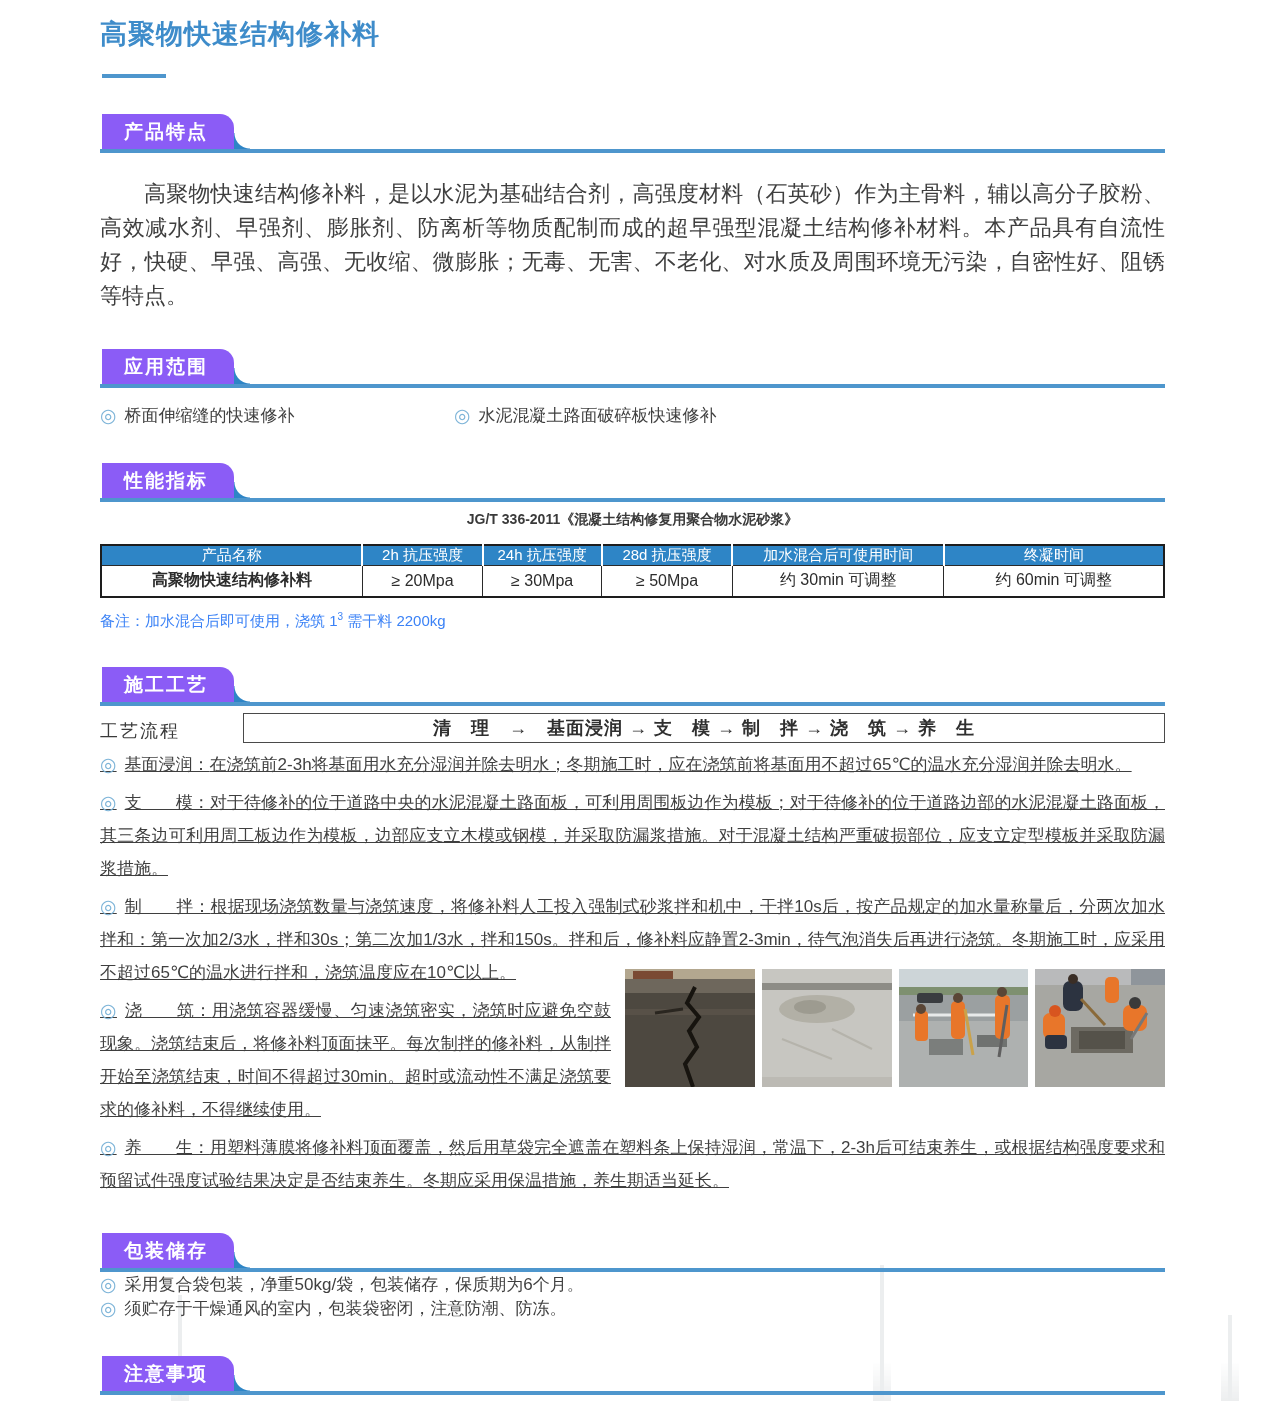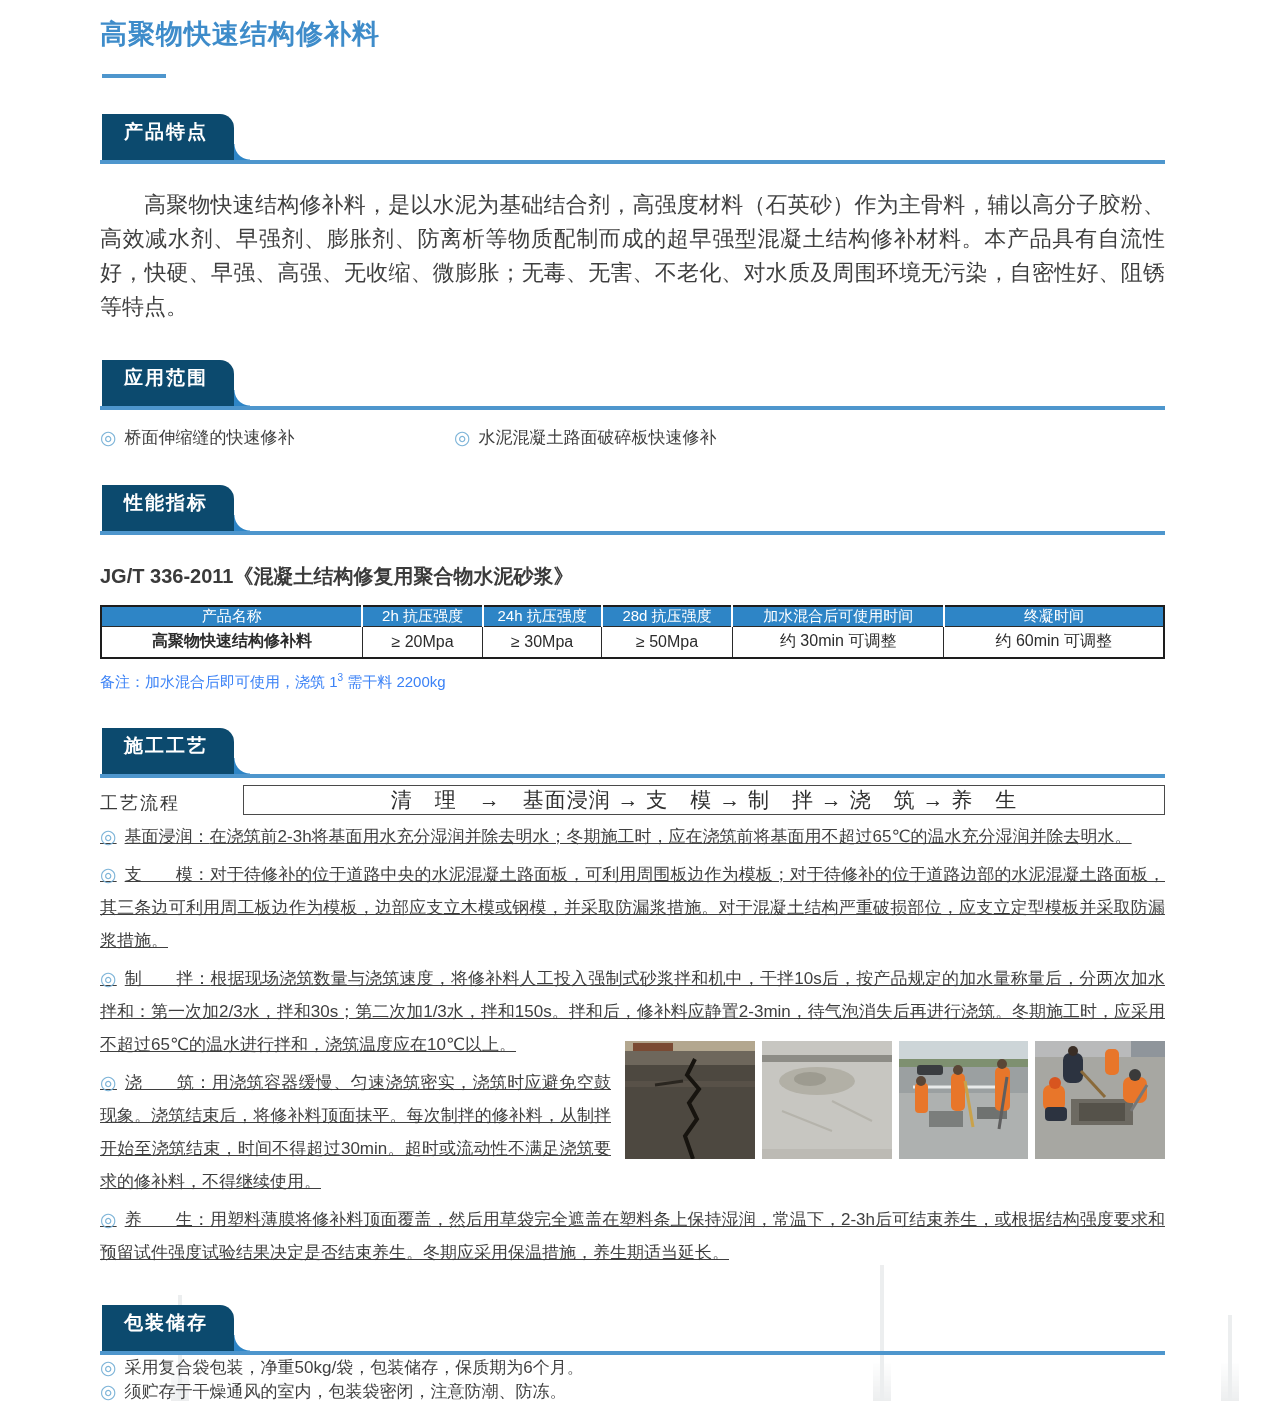--- a/index.html
+++ b/index.html
@@ -11,60 +11,60 @@
   }
   .page { padding:16px 114px 0 100px; position:relative; z-index:2; }
 
   
   .doc-title { color:#3e8cca; font-size:27px; font-weight:bold; letter-spacing:1px; }
   .title-underline { width:64px; height:4px; background:#4e96cd; margin:22px 0 0 2px; }
 
   
   .section-header { border-bottom:4px solid #4e96cd; margin-top:36px; line-height:0; }
   .section-tab {
-    display:inline-block; position:relative; background:#0c4a6e; color:#fff;
+    display:inline-block; position:relative; background:#8b5cf6; color:#fff;
     font-size:19px; font-weight:bold; line-height:24px; letter-spacing:2px;
-    padding:6px 26px 16px 22px; border-radius:0 14px 0 0; margin-left:2px;
+    padding:6px 26px 5px 22px; border-radius:0 14px 0 0; margin-left:2px;
   }
   .section-tab::after {
     content:''; position:absolute; right:-16px; bottom:0; width:16px; height:16px;
     background:radial-gradient(circle at 100% 0%, rgba(0,0,0,0) 15px, #2e85c6 16px);
   }
 
   
   .bullet { color:#7db4d8; font-size:19px; margin-right:8px; vertical-align:-1px; }
 
   
   .feature-para { margin-top:24px; font-size:22px; line-height:34px; text-indent:2em; text-align:justify; }
 
   
   .app-row { margin-top:16px; font-size:17px; display:flex;gap:44px; }
   .app-item:first-child { width:310px; }
 
   
-  .std-caption { margin-top:28px; text-align:left; font-size:20px; font-weight:bold; color:#3a3a3a; }
+  .std-caption { margin-top:9px; text-align:center; font-size:14px; font-weight:bold; color:#3a3a3a; }
   table.perf { width:100%; border-collapse:collapse; margin-top:15px; border:2px solid #1d1d1d; }
   table.perf th {
     background:#2e85c6; color:#fff; font-size:15px; font-weight:normal;
     height:19px; border-left:2px solid #fff;
   }
   table.perf th:first-child { border-left:none; }
   table.perf td {
     border:1px solid #2a2a2a; text-align:center; font-size:16px; height:31px; color:#2c2c2c;
   }
   table.perf td.pname { font-weight:bold; }
   .tbl-note { margin-top:13px; font-size:15px; color:#3b82f6; }
   .tbl-note sup { font-size:10px; }
 
   
   .flow-row { display:flex; align-items:flex-end; margin-top:7px; }
   .flow-label { font-size:18px; color:#3a3a3a; width:143px; letter-spacing:2px; }
   .flow-box {
     flex:1; border:1px solid #4a4a4a; height:30px; line-height:28px;
-    text-align:center; font-size:21px; font-weight:normal; color:#2f2f2f; letter-spacing:1px;
+    text-align:center; font-size:18px; font-weight:bold; color:#2f2f2f; letter-spacing:1px;
   }
   .step { font-size:17px; line-height:33px; text-align:justify; margin-top:5px;text-decoration:underline; }
   .step:first-of-type { margin-top:10px; }
   .photo-strip {
     float:right; width:540px; margin:-20px 0 6px 14px; display:flex; gap:7px; position:relative; z-index:1;
   }
   .photo { width:130px; height:118px; overflow:hidden; }
   .photo svg { display:block; }
   .clearfix { clear:both; }
 

